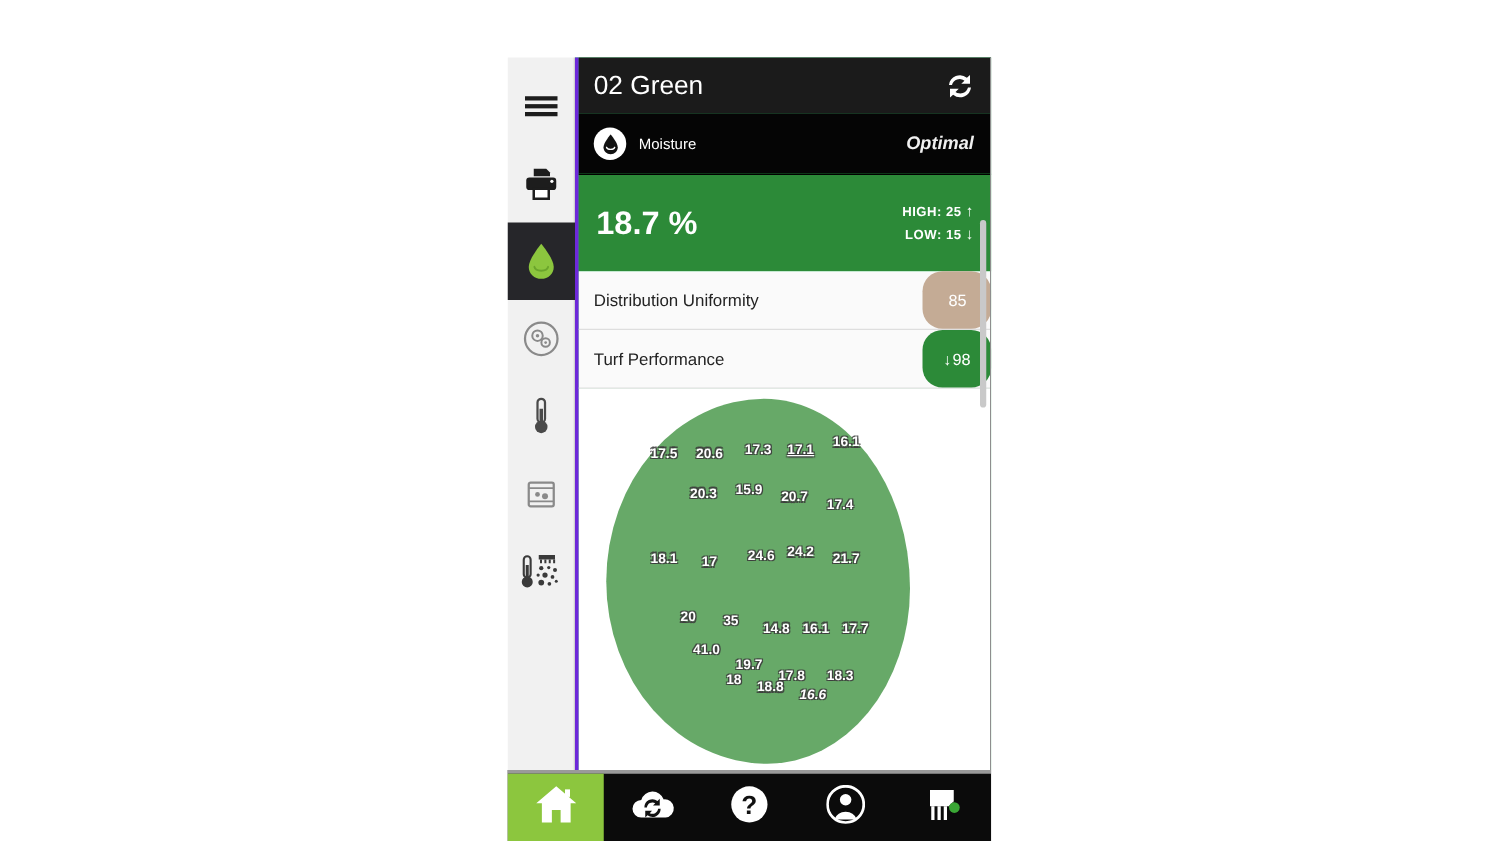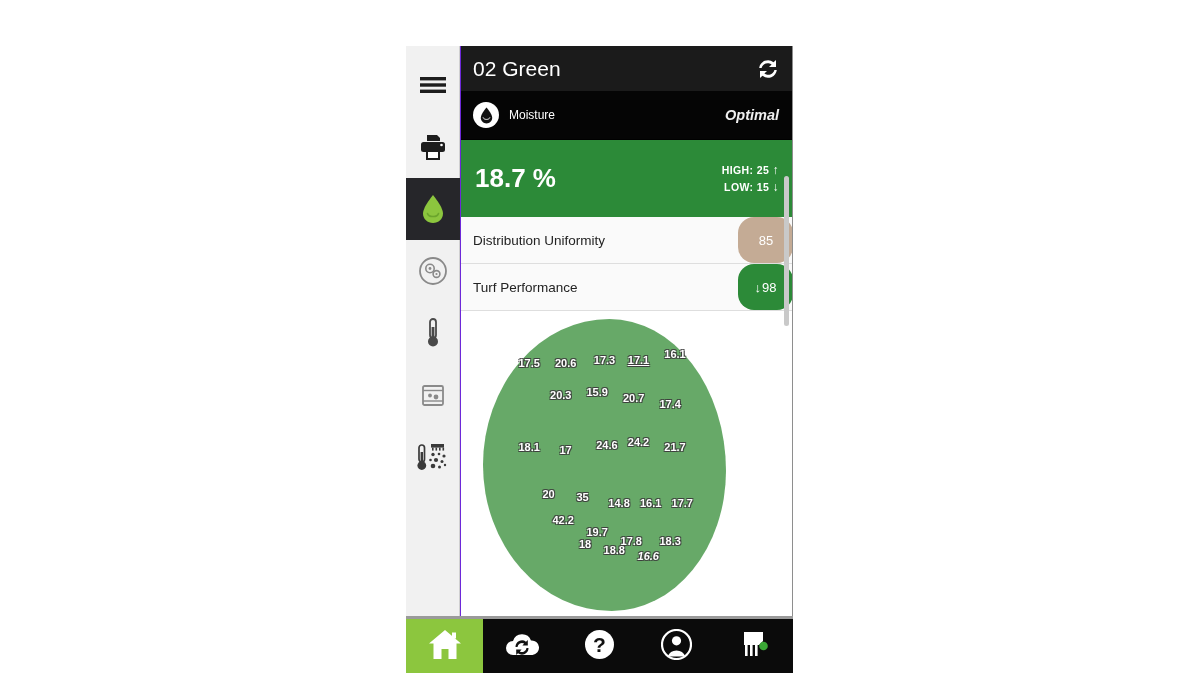--- a/index.html
+++ b/index.html
@@ -55,21 +55,21 @@
   }
   .rail-item.active { background:#26262a; }
   .rail-item svg { display:block; }
   #rail-spacer-top { height:8px; }
 
   
   #content-col {
     position:absolute; left:54px; top:46px;
     width:333px; height:570px;
     background:#22c55e;
-    border-left:1px solid #6d28d9;
+    border-left:3px solid #6d28d9;
   }
 
   
   #green-header {
     height:45px; background:#1b1b1b;
     display:flex; align-items:center;
     padding:0 10px 0 12px;
   }
   #green-name { color:#ffffff; font-size:21px; flex:1; line-height:24px; }
   #refresh-btn { width:30px; height:30px; display:flex; align-items:center; justify-content:center; }
@@ -345,21 +345,21 @@
         <span class="reading" style="left: 68.17px; top: 136.48px;">18.1</span>
         <span class="reading" style="left: 104.62px; top: 139.4px;">17</span>
         <span class="reading" style="left: 145.93px; top: 133.56px;">24.6</span>
         <span class="reading" style="left: 177.52px; top: 130.64px;">24.2</span>
         <span class="reading" style="left: 213.97px; top: 136.48px;">21.7</span>
         <span class="reading" style="left: 87.61px; top: 183.2px;">20</span>
         <span class="reading" style="left: 121.63px; top: 186.12px;">35</span>
         <span class="reading" style="left: 158.08px; top: 191.96px;">14.8</span>
         <span class="reading" style="left: 189.67px; top: 191.96px;">16.1</span>
         <span class="reading" style="left: 221.26px; top: 191.96px;">17.7</span>
-        <span class="reading" style="left: 102.19px; top: 209.48px;">42.2</span>
+        <span class="reading" style="left: 102.19px; top: 209.48px;">41.0</span>
         <span class="reading" style="left: 136.21px; top: 221.16px;">19.7</span>
         <span class="reading" style="left: 124.06px; top: 232.84px;">18</span>
         <span class="reading" style="left: 170.23px; top: 229.92px;">17.8</span>
         <span class="reading" style="left: 153.22px; top: 238.68px;">18.8</span>
         <span class="reading" style="left: 209.11px; top: 229.92px;">18.3</span>
         <span class="reading" style="left: 187.24px; top: 244.52px; font-style: italic;">16.6</span>
       </div>
 
     <div id="content-scrollbar"></div>
   </div>

